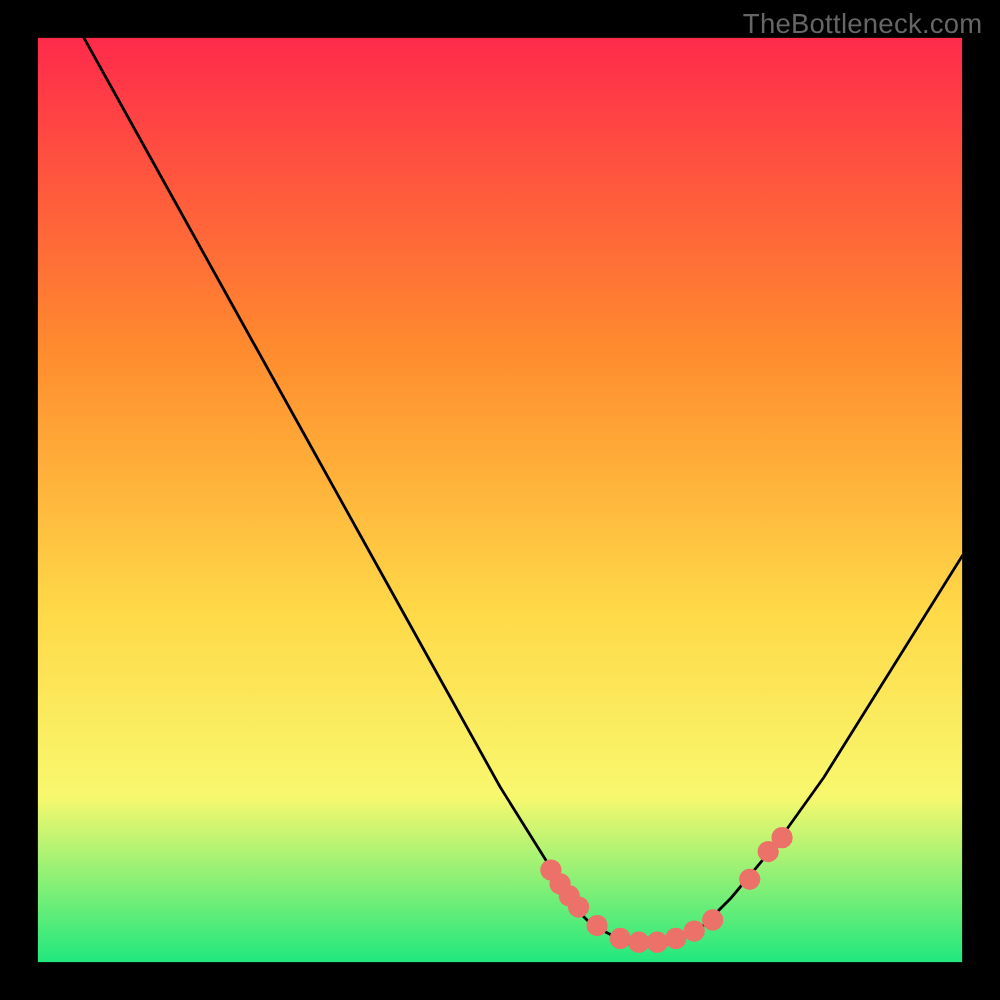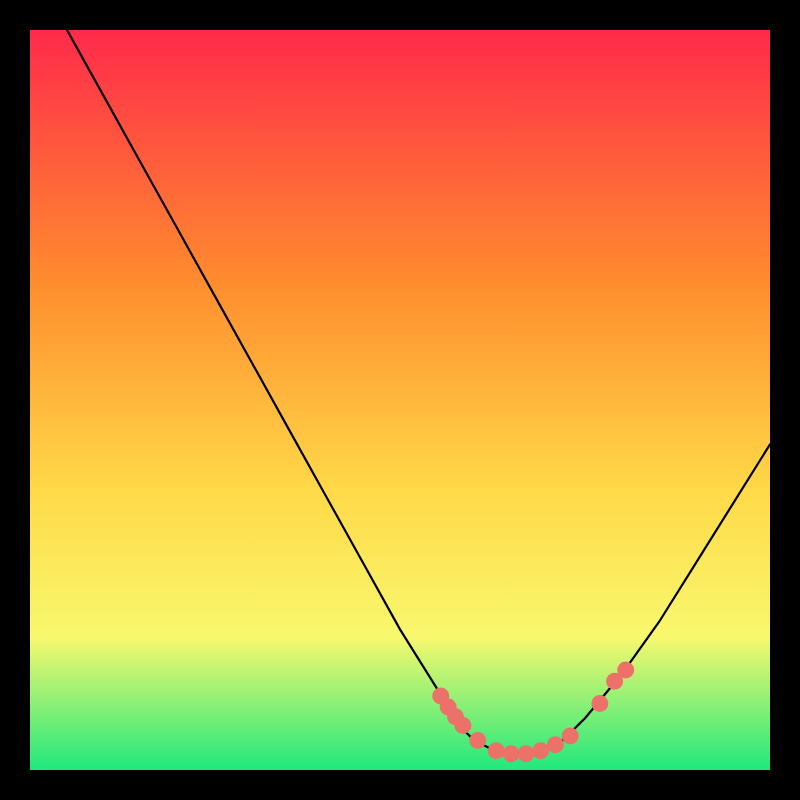--- a/index.html
+++ b/index.html
@@ -39,20 +39,21 @@
   }
   .plot-area svg {
     display: block;
   }
 </style>
 </head>
 <body>
 
 <div class="frame">
 
+  <div class="watermark">TheBottleneck.com</div>
 
   <div class="plot-area">
     <svg id="chart-svg" width="740" height="740" viewBox="0 0 740 740">
       <defs>
         <linearGradient id="bg-grad" x1="0" y1="0" x2="0" y2="1">
           <stop id="g-stop-0" offset="0%" stop-color="#FF2A4B"></stop>
           <stop id="g-stop-1" offset="34%" stop-color="#FF8C2E"></stop>
           <stop id="g-stop-2" offset="62%" stop-color="#FFD948"></stop>
           <stop id="g-stop-3" offset="82%" stop-color="#F8F86E"></stop>
           <stop id="g-stop-4" offset="100%" stop-color="#20E87E"></stop>

